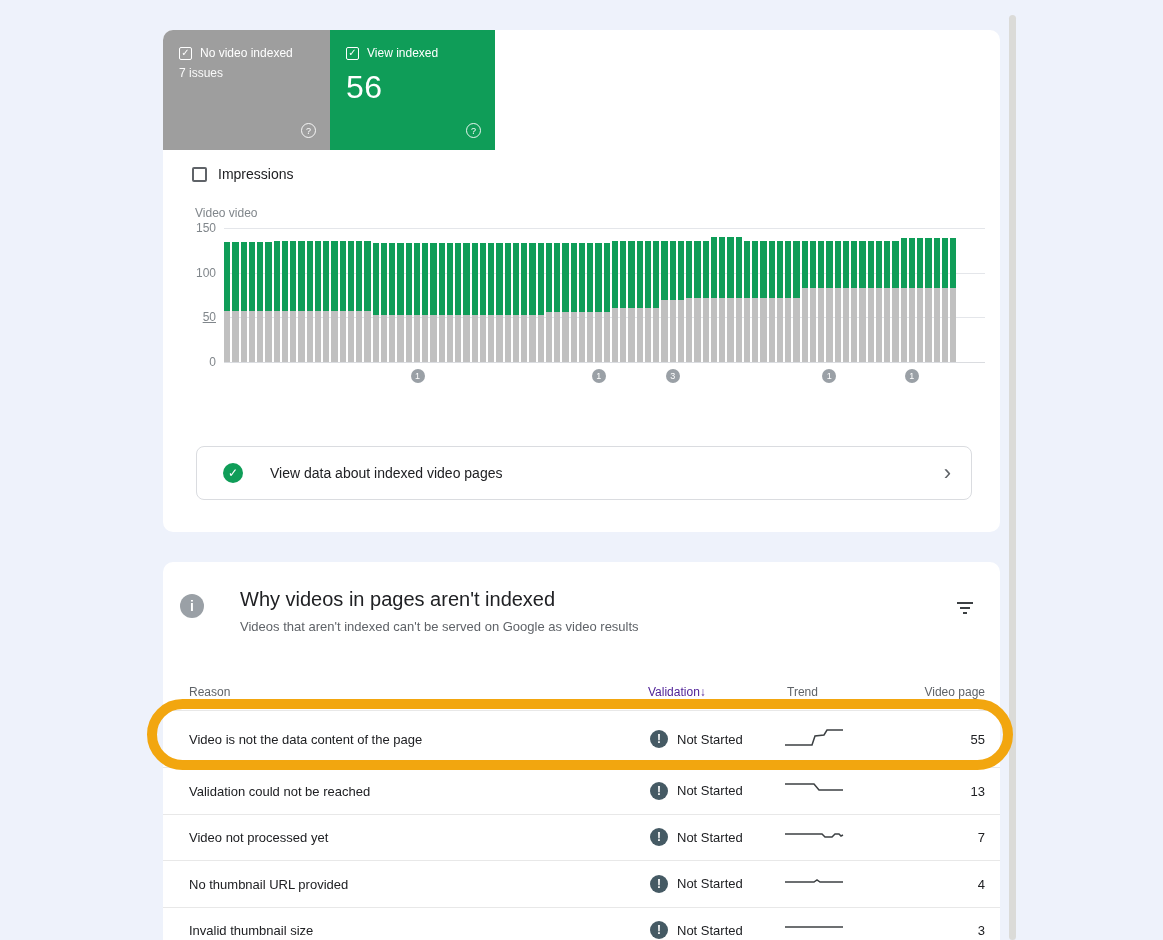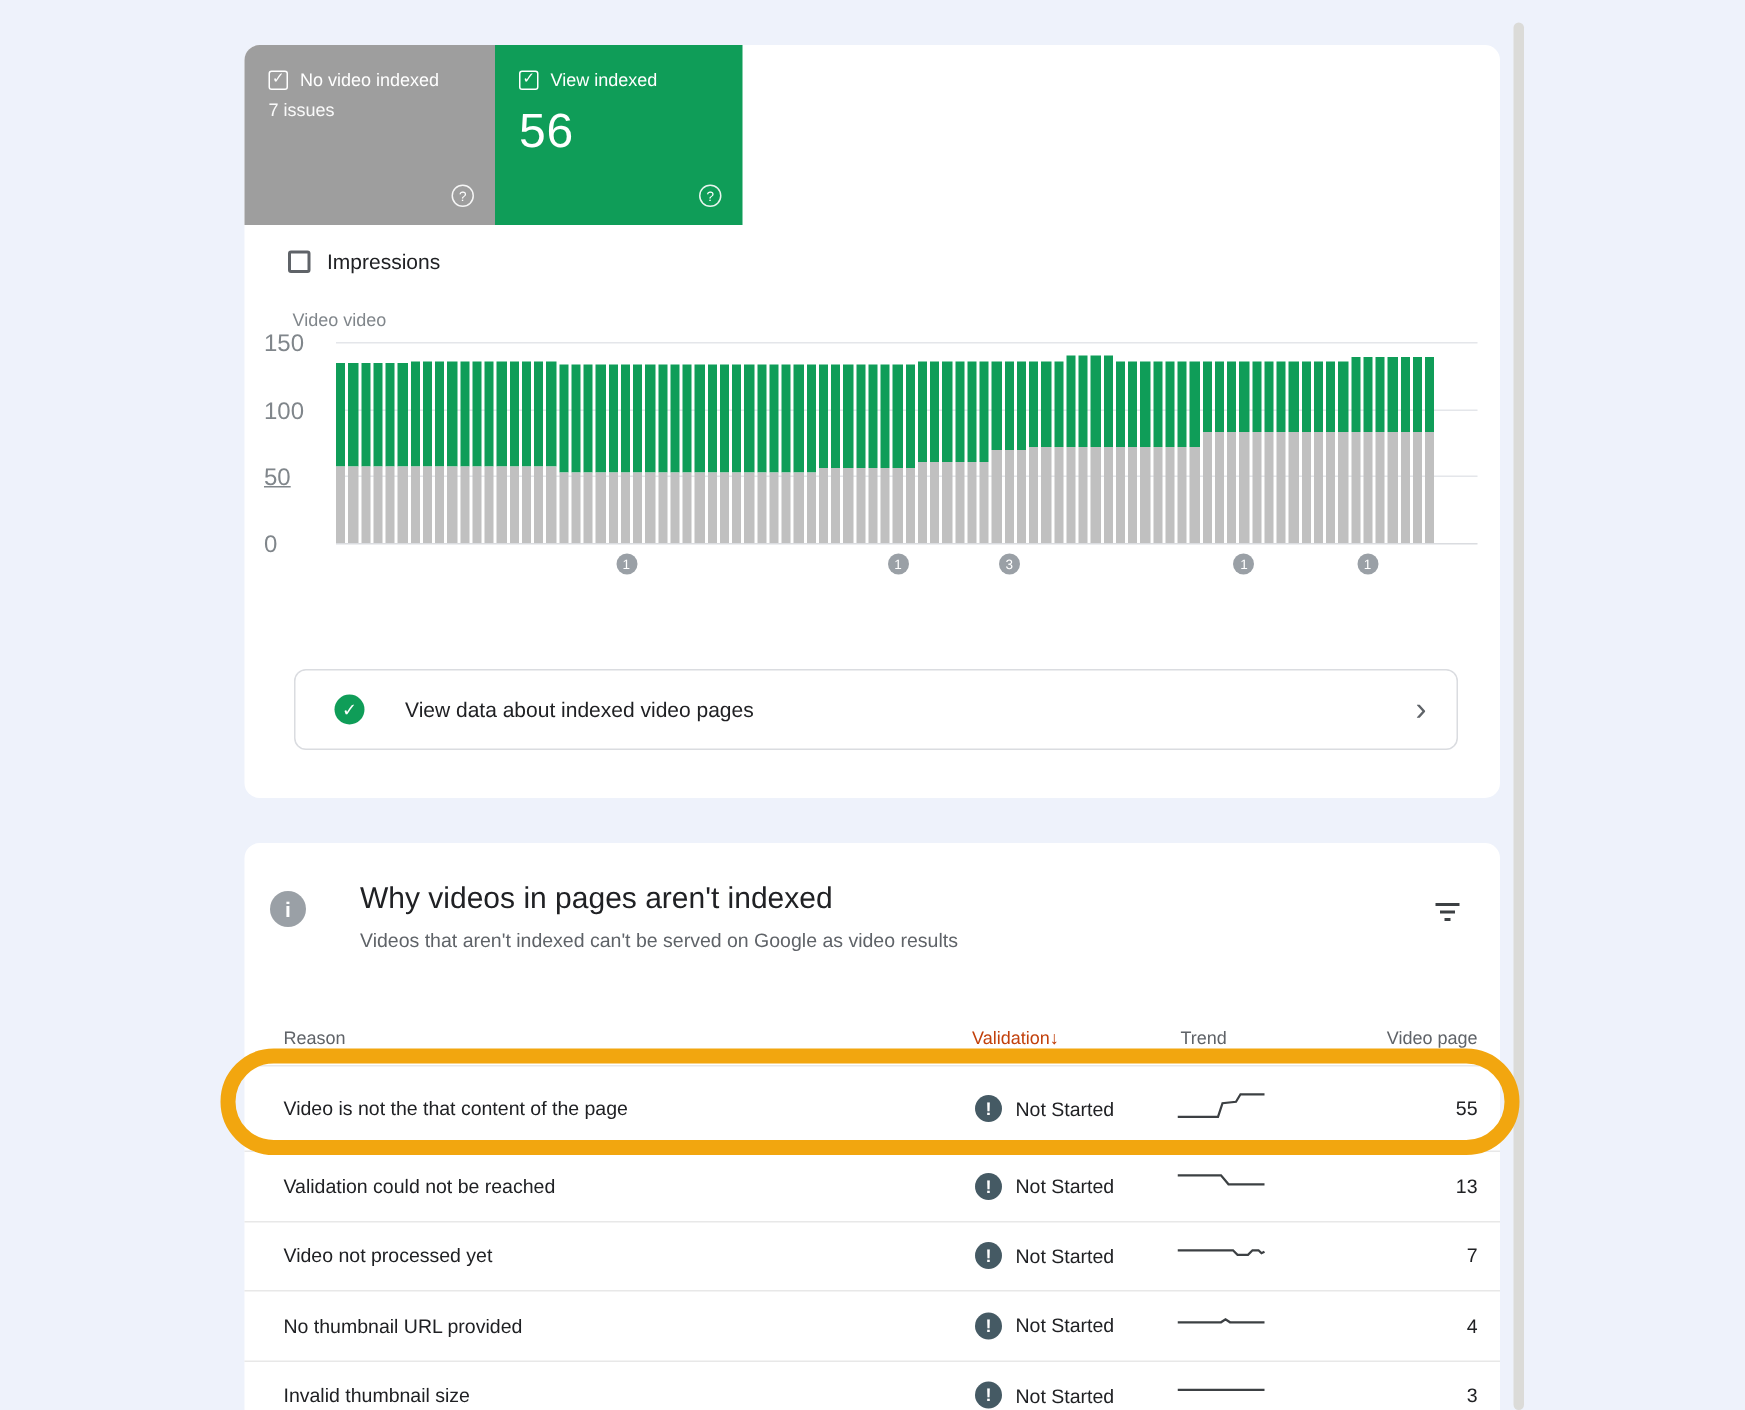--- a/index.html
+++ b/index.html
@@ -35,21 +35,21 @@
   
   #impressions-row { position:absolute; left:29px; top:136px; display:flex; align-items:center; gap:11px; }
   #impressions-box { width:15px; height:15px; border:2px solid #5f6368; border-radius:2px; background:#fff; }
   #impressions-label { font-size:14px; color:#202124; }
 
   
   #chart-unit-label { position:absolute; left:32px; top:176px; font-size:12px; color:#80868b; }
   #plot { position:absolute; left:61px; top:198px; width:733px; height:134px; }
   .gridline { position:absolute; left:0; width:761px; border-top:1px solid #e4e6ea; }
   .gridline.base { border-top:1px solid #dadce0; }
-  .y-tick { position:absolute; font-size:16px; color:#80868b; width:40px; left:-48px; }
+  .y-tick { position:absolute; font-size:12px; color:#80868b; width:40px; text-align:right; left:-48px; }
   #bars { position:absolute; left:0; top:0; width:733px; height:134px; display:flex;
     justify-content:space-between; align-items:flex-end; }
   .bar { width:6.4px; display:flex; flex-direction:column; justify-content:flex-end; }
   .bar .seg-green { background:#0f9d58; }
   .bar .seg-gray { background:#c0c0c0; }
   #markers { position:absolute; left:61px; top:339px; width:733px; height:14px; }
   .axis-marker { position:absolute; width:14px; height:14px; border-radius:50%; background:#9aa0a6;
     color:#fff; font-size:9px; display:flex; align-items:center; justify-content:center; transform:translateX(-50%); }
   #x-ticks { position:absolute; left:61px; top:361px; width:733px; height:16px; }
   .x-tick { position:absolute; transform:translateX(-50%); font-size:12px; color:#5f6368; white-space:nowrap; }
@@ -71,21 +71,21 @@
   #filter-icon .f1,#filter-icon .f2,#filter-icon .f3 { position:absolute; left:50%; transform:translateX(-50%);
     height:2px; background:#3c4043; }
   #filter-icon .f1 { top:0; width:16px; }
   #filter-icon .f2 { top:5px; width:10px; }
   #filter-icon .f3 { top:10px; width:4px; }
 
   
   #issues-table { position:absolute; left:0; top:113px; width:837px; }
   .t-header { position:relative; height:36px; border-bottom:1px solid #e8e8e8; font-size:12px; color:#5f6368; }
   .th-reason { position:absolute; left:26px; top:10px; }
-  .th-validation { position:absolute; left:485px; top:10px; color:#c2410c; font-weight:500;
+  .th-validation { position:absolute; left:485px; top:10px; color:#4c1d95; font-weight:500;
     display:flex; gap:0; align-items:flex-end; cursor:pointer; }
   .th-trend { position:absolute; left:624px; top:10px; }
   .th-count { position:absolute; right:15px; top:10px; }
   .t-row { position:relative; height:46.5px; border-bottom:1px solid #e8e8e8; cursor:pointer; }
   .t-row .reason { position:absolute; left:26px; top:50%; transform:translateY(-50%);
     font-size:13px; font-weight:500; color:#202124; }
   .t-row .validation { position:absolute; left:487px; top:50%; transform:translateY(-50%);
     display:flex; align-items:center; gap:9px; }
   .t-row .vbadge { width:18px; height:18px; border-radius:50%; background:#455a64; color:#fff;
     font-size:12px; font-weight:bold; display:flex; align-items:center; justify-content:center; }
@@ -531,21 +531,21 @@
       <span class="th-reason">Reason</span>
       <span class="th-validation">
         <span>Validation</span>
         <span>↓</span>
       </span>
       <span class="th-trend">Trend</span>
       <span class="th-count">Video page</span>
     </div>
     <div id="rows-container">
         <div class="t-row tall">
-          <span class="reason">Video is not the that content of the page</span>
+          <span class="reason">Video is not the data content of the page</span>
           <span class="validation">
             <span class="vbadge" style="background: rgb(69, 90, 100);">!</span>
             <span class="vtext">Not Started</span>
           </span>
           <span class="trend"><svg width="60" height="22">
               <polyline points="0,19 27,19 30,10 39,9 42,4 58,4" fill="none" stroke="#3c4043" stroke-width="1.5"></polyline>
             </svg></span>
           <span class="count">55</span>
         </div>
         <div class="t-row">

